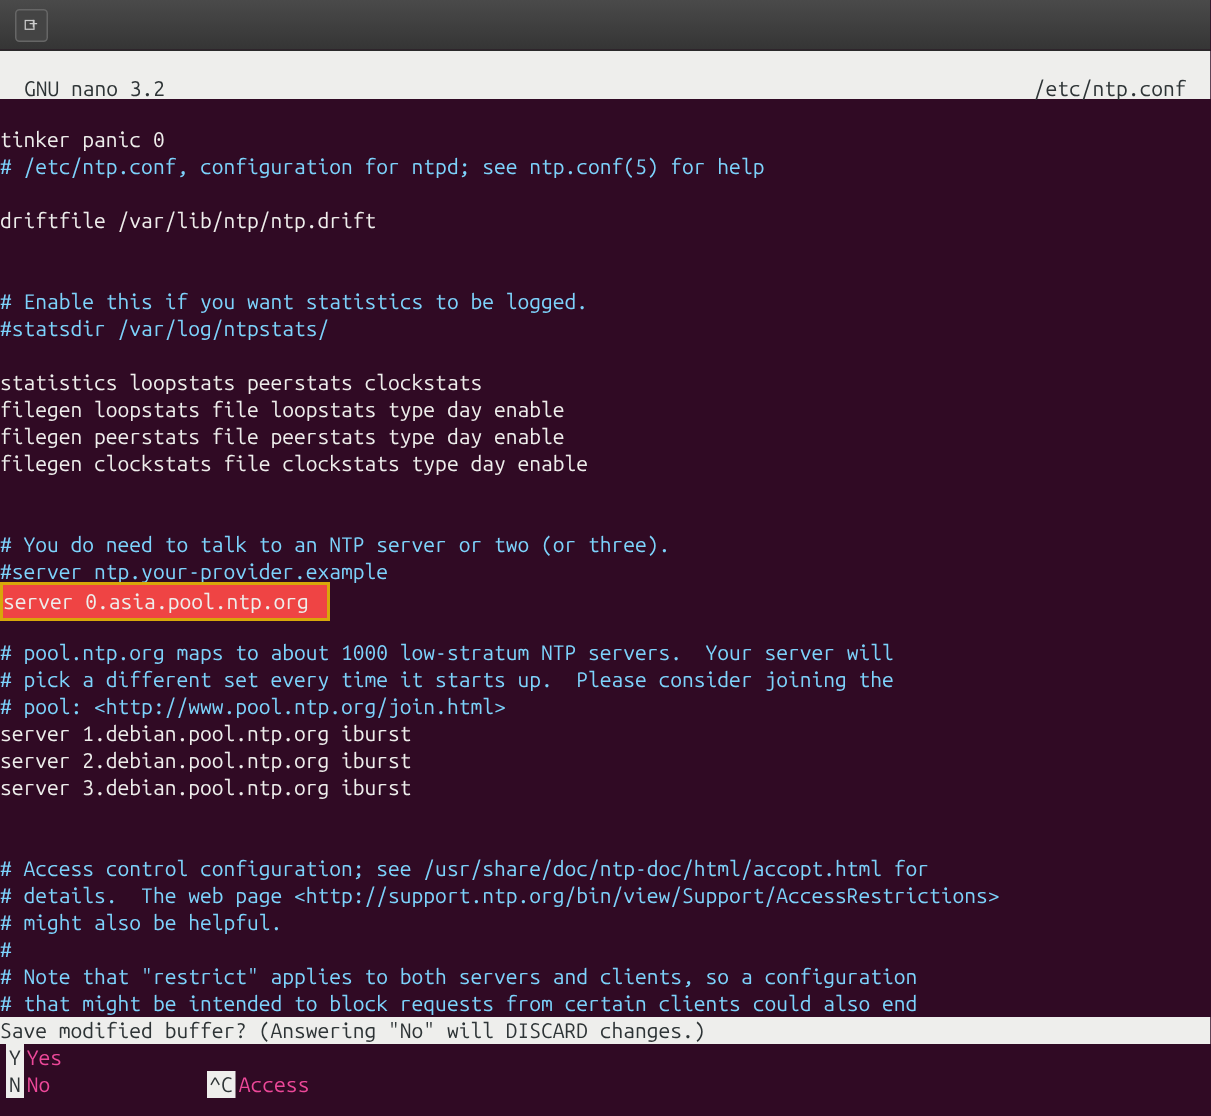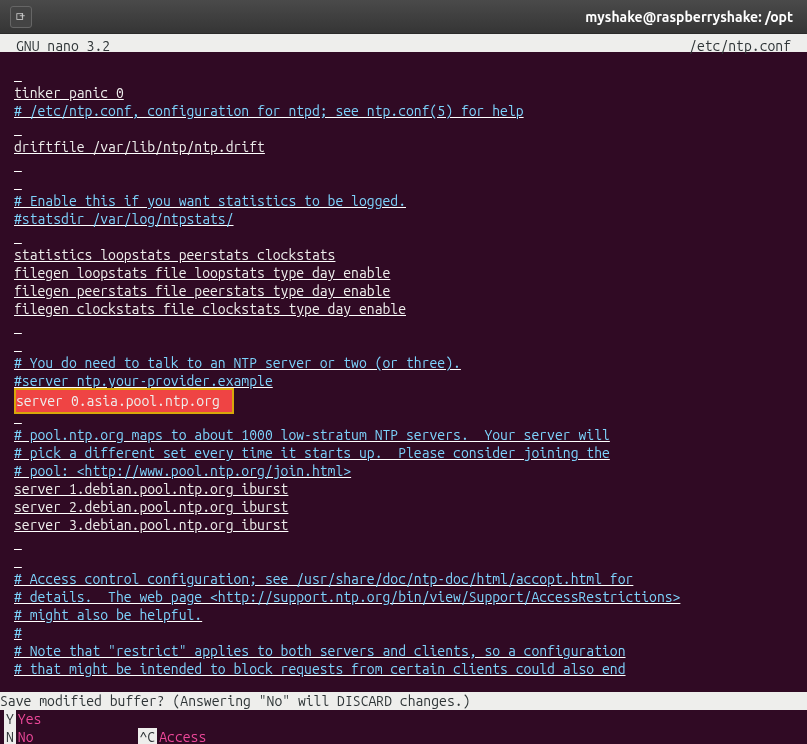--- a/index.html
+++ b/index.html
@@ -51,29 +51,28 @@
       font-weight: bold;
       font-family: Ubuntu, sans-serif;
       font-size: 14px;
       margin-right: 4px;
     }
     .editor-header {
       background: #eeeeec;
       color: #2e3436;
       display: flex;
       justify-content: space-between;
-      padding: 3px 16px;
+      padding: 16px 16px;
       height: 18px;
       line-height: 18px;
     }
     .content {
-      padding: 14px;
+      padding: 0;
       white-space: pre;
       font-size: 14px;
-      text-decoration: underline;
     }
     .line {
       height: 18px;
       line-height: 18px;
       padding: 0;
     }
     .comment {
       color: #7dd3fc;
     }
     .plain {
@@ -132,21 +131,20 @@
 <div class="titlebar">
   <div class="titlebar-left">
     <div class="new-tab-button">
       <svg class="new-tab-icon" viewBox="0 0 24 24">
         <rect x="2" y="4" width="14" height="14" fill="none" stroke="#ccc" stroke-width="2"></rect>
         <rect x="9" y="8" width="12" height="2" fill="#ccc"></rect>
         <rect x="14" y="3" width="2" height="12" fill="#ccc"></rect>
       </svg>
     </div>
   </div>
-  <div class="titlebar-text">myshake@raspberryshake: /opt</div>
 </div>
 
 <div class="editor-header">
   <span>GNU nano 3.2</span>
   <span>/etc/ntp.conf</span>
 </div>
 
 <div class="content" id="content-area"><div class="line">&nbsp;</div><div class="line"><span class="plain">tinker panic 0</span></div><div class="line"><span class="comment"># /etc/ntp.conf, configuration for ntpd; see ntp.conf(5) for help</span></div><div class="line">&nbsp;</div><div class="line"><span class="plain">driftfile /var/lib/ntp/ntp.drift</span></div><div class="line">&nbsp;</div><div class="line">&nbsp;</div><div class="line"><span class="comment"># Enable this if you want statistics to be logged.</span></div><div class="line"><span class="comment">#statsdir /var/log/ntpstats/</span></div><div class="line">&nbsp;</div><div class="line"><span class="plain">statistics loopstats peerstats clockstats</span></div><div class="line"><span class="plain">filegen loopstats file loopstats type day enable</span></div><div class="line"><span class="plain">filegen peerstats file peerstats type day enable</span></div><div class="line"><span class="plain">filegen clockstats file clockstats type day enable</span></div><div class="line">&nbsp;</div><div class="line">&nbsp;</div><div class="line"><span class="comment"># You do need to talk to an NTP server or two (or three).</span></div><div class="line"><span class="comment">#server ntp.your-provider.example</span></div><div class="line"><span class="highlighted-line"><span class="plain">server 0.asia.pool.ntp.org</span></span></div><div class="line">&nbsp;</div><div class="line"><span class="comment"># pool.ntp.org maps to about 1000 low-stratum NTP servers.  Your server will</span></div><div class="line"><span class="comment"># pick a different set every time it starts up.  Please consider joining the</span></div><div class="line"><span class="comment"># pool: &lt;http://www.pool.ntp.org/join.html&gt;</span></div><div class="line"><span class="plain">server 1.debian.pool.ntp.org iburst</span></div><div class="line"><span class="plain">server 2.debian.pool.ntp.org iburst</span></div><div class="line"><span class="plain">server 3.debian.pool.ntp.org iburst</span></div><div class="line">&nbsp;</div><div class="line">&nbsp;</div><div class="line"><span class="comment"># Access control configuration; see /usr/share/doc/ntp-doc/html/accopt.html for</span></div><div class="line"><span class="comment"># details.  The web page &lt;http://support.ntp.org/bin/view/Support/AccessRestrictions&gt;</span></div><div class="line"><span class="comment"># might also be helpful.</span></div><div class="line"><span class="comment">#</span></div><div class="line"><span class="comment"># Note that "restrict" applies to both servers and clients, so a configuration</span></div><div class="line"><span class="comment"># that might be intended to block requests from certain clients could also end</span></div></div>
 
 <div class="save-prompt">

